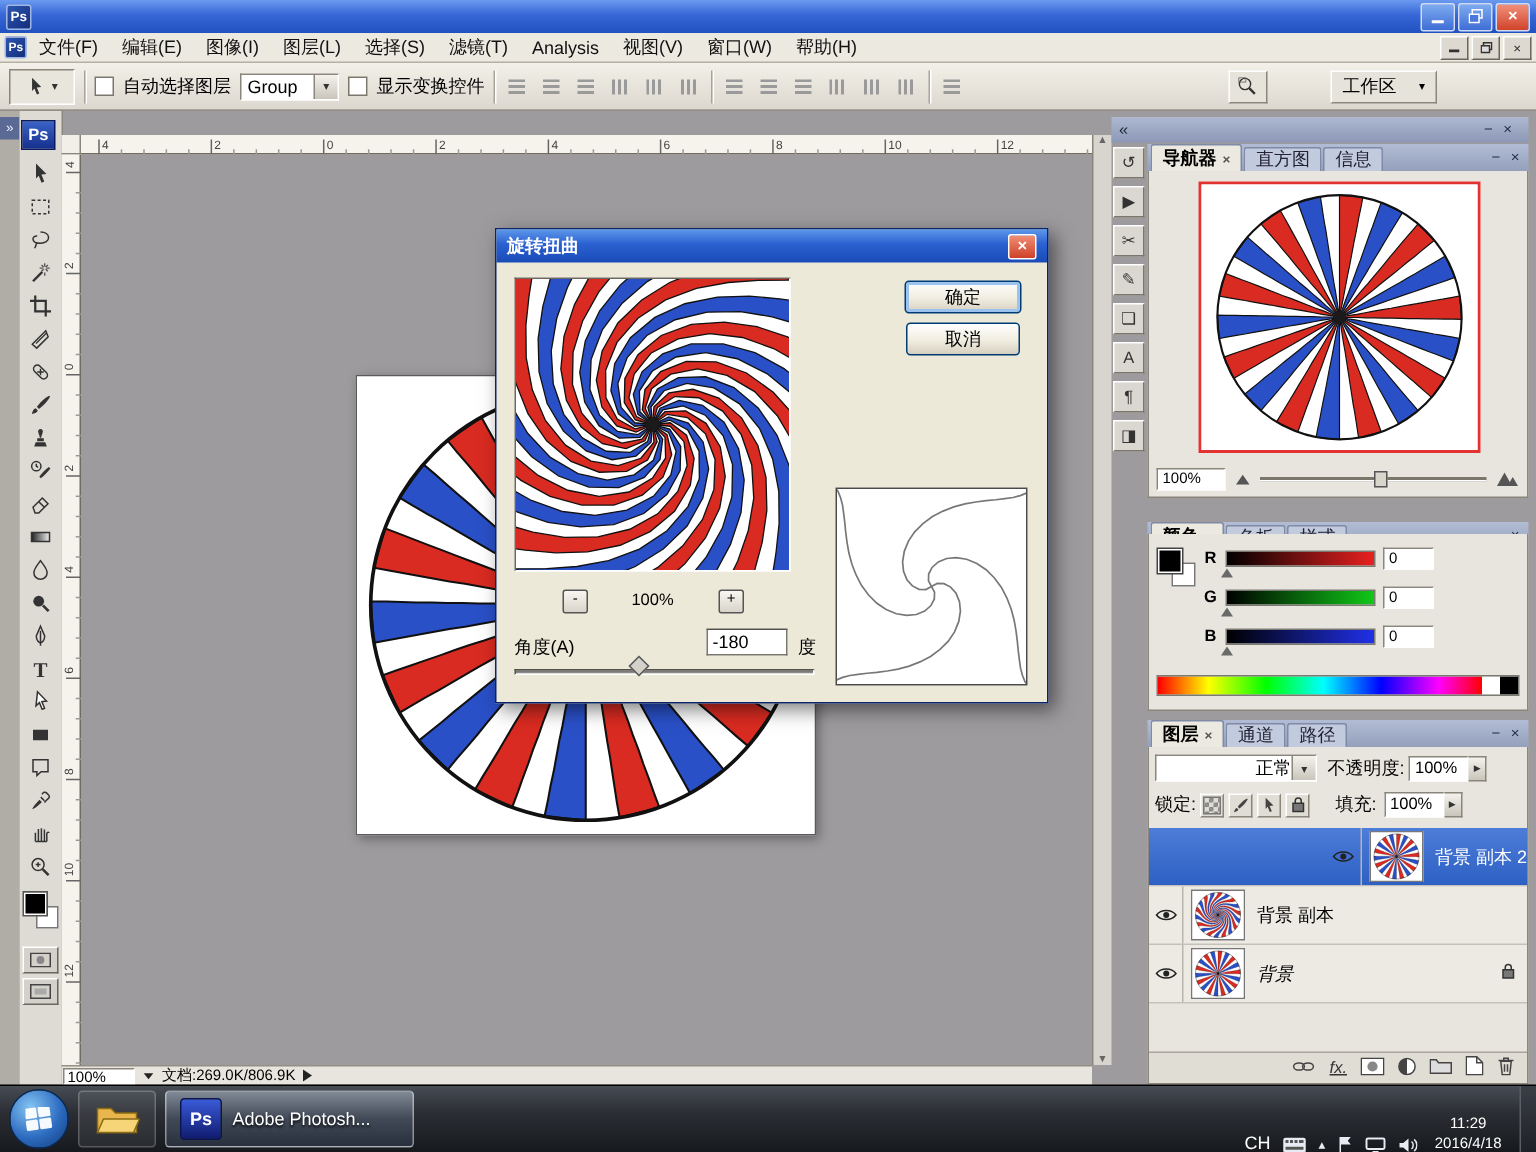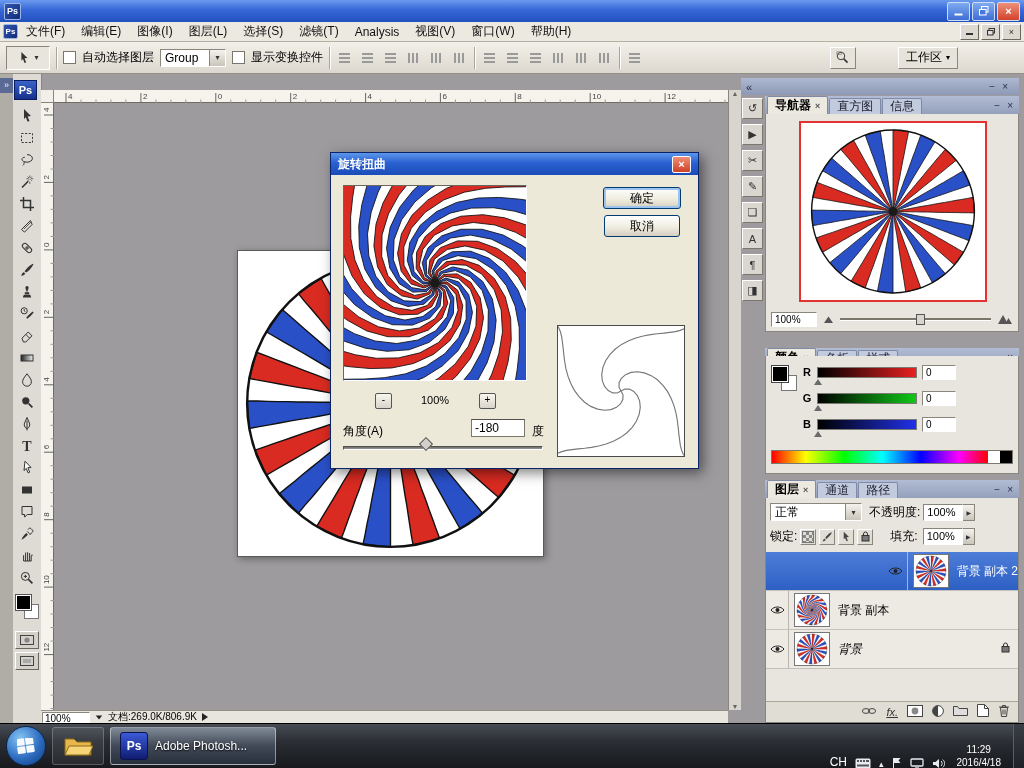--- a/index.html
+++ b/index.html
@@ -33,21 +33,21 @@
   .olabel{white-space:nowrap;}
   .dropdown{height:18px;background:#fff;border:1px solid;border-color:#8a867c #fff #fff #8a867c;
     display:flex;align-items:center;justify-content:space-between;padding-left:4px;box-sizing:border-box;}
   .ddarrow{width:15px;height:16px;background:linear-gradient(#f4f2ec,#c9c5bb);border-left:1px solid #8a867c;
     font-size:8px;display:flex;align-items:center;justify-content:center;color:#333;}
   .toolchip{width:42px;height:22px;border:1px solid;border-color:#8a867c #fff #fff #8a867c;background:#e8e5dc;
     display:flex;align-items:center;justify-content:center;gap:3px;}
   .alnbtn{width:17px;height:16px;display:flex;align-items:center;justify-content:center;flex:0 0 auto;}
   .alnbtn i{display:block;width:11px;height:10px;background:repeating-linear-gradient(180deg,#9a9a9a 0 2px,transparent 2px 4px);}
   .alnbtn.v i{background:repeating-linear-gradient(90deg,#9a9a9a 0 2px,transparent 2px 4px);}
-  .wsbtn{height:20px;display:flex;align-items:center;gap:4px;padding:0 7px;border:1px solid;
+  .wsbtn{height:20px;display:flex;align-items:center;gap:15px;padding:0 7px;border:1px solid;
     border-color:#fff #8a867c #8a867c #fff;background:#e6e3da;margin-left:36px;}
   .obtn{width:24px;height:20px;border:1px solid;border-color:#fff #8a867c #8a867c #fff;background:#e6e3da;
     display:flex;align-items:center;justify-content:center;}
   
   .leftstrip{position:absolute;left:0;top:74px;width:13px;height:649px;background:#b0ada6;border-right:1px solid #8a867c;}
   .collapse-tab-l{position:absolute;left:0;top:78px;width:13px;height:15px;background:#5a6a94;color:#eef;
     font-size:9px;text-align:center;line-height:15px;}
   .toolbox{position:absolute;left:13px;top:74px;width:28px;height:649px;background:#dedbd4;border-right:1px solid #8a867c;}
   .pslogo{margin:6px 1px 5px;width:23px;height:20px;background:linear-gradient(180deg,#3a62c8,#16308c);
     border:1px solid #0a1c60;color:#fff;font-size:11px;font-weight:bold;display:flex;align-items:center;justify-content:center;box-sizing:border-box;}
@@ -756,21 +756,21 @@
     <div class="ptab">
         <span>路径</span>
       </div>
     <div class="ptabbtns">
       <span>−</span>
       <span>×</span>
     </div>
   </div>
   <div class="panelbody" style="top:498px;height:225px;">
     <div style="position:absolute;left:4px;top:5px;display:flex;align-items:center;">
-      <div class="dropdown" style="width:92px;height:18px;">
+      <div class="dropdown" style="width:108px;height:18px;justify-content:flex-end;">
         <span>正常</span>
         <span class="ddarrow">
             <span>▾</span>
           </span>
       </div>
       <span style="margin-left:7px;">不透明度:</span>
       <div class="spincombo" style="margin-left:3px;">
         <div class="inset" style="width:40px;height:17px;padding:1px 0 0 3px;font-size:11px;">100%</div>
         <div class="spinbtn">
             <span>▶</span>

